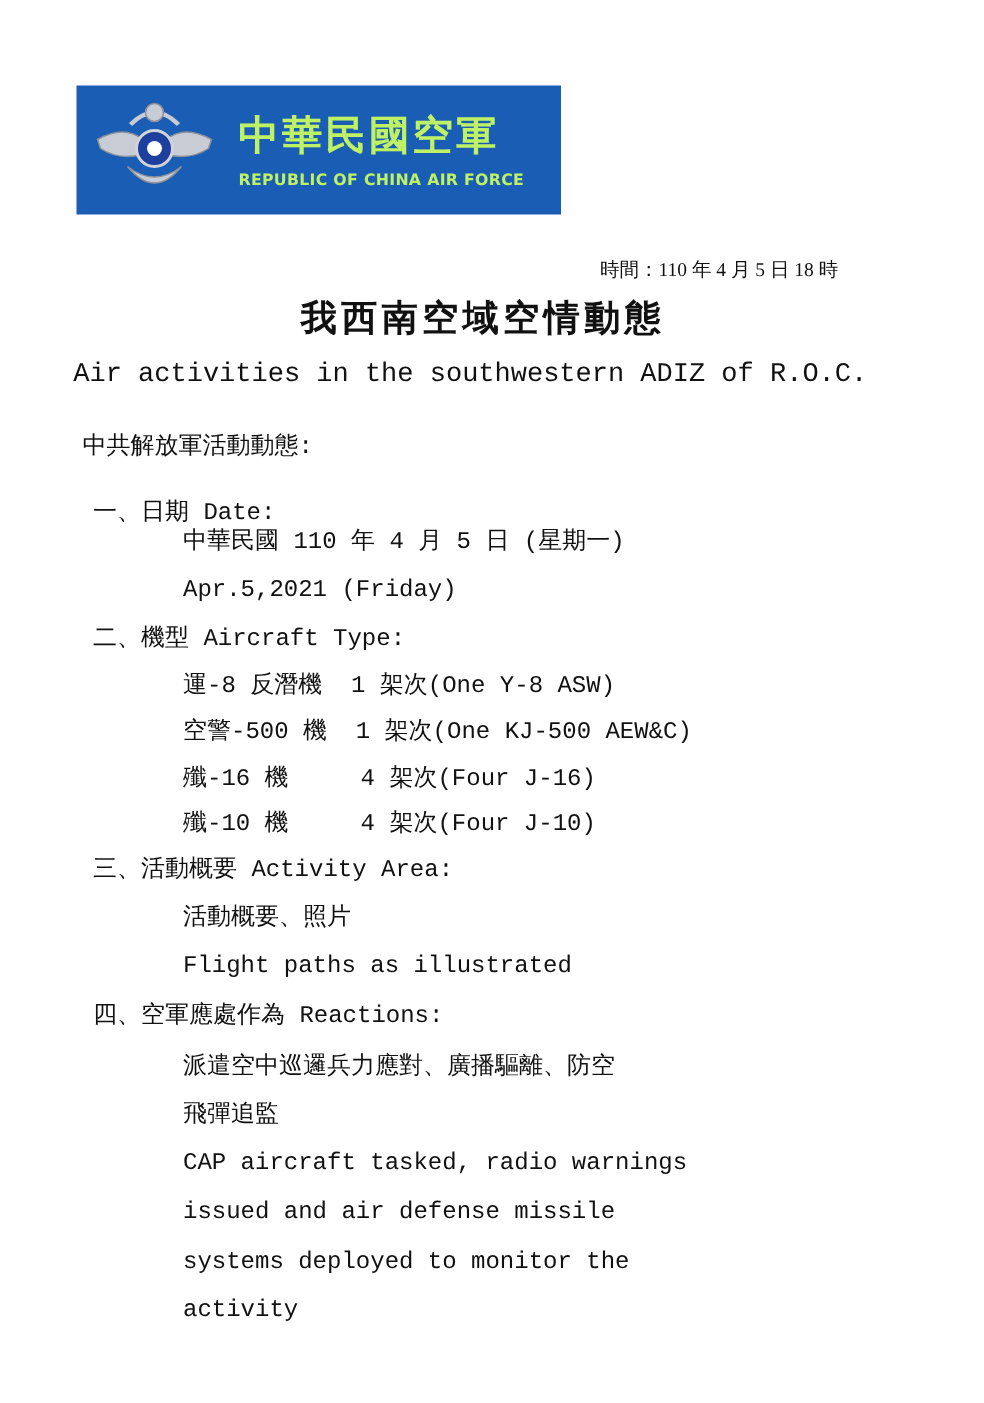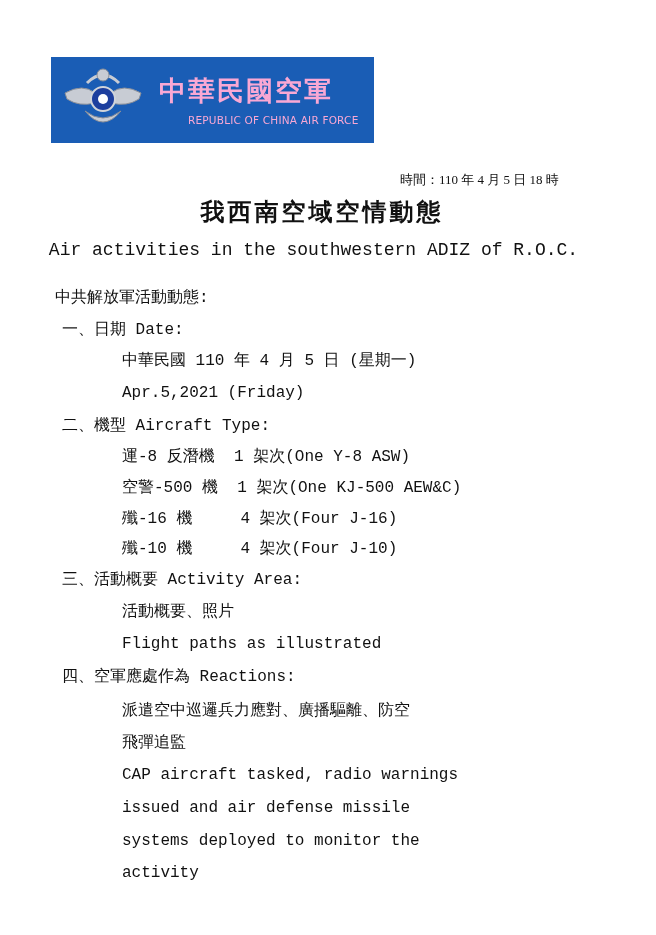--- a/index.html
+++ b/index.html
@@ -7,23 +7,23 @@
     width: 656px; height: 935px; background: #ffffff; position: relative;
     overflow: hidden; color: #111;
     font-family: "DejaVu Serif", "Liberation Serif", serif;
   }
   .banner {
     position: absolute; left: 51px; top: 57px; width: 323px; height: 86px;
     background: #1a5db5; display: flex; align-items: center;
   }
   .emblem { width: 100px; height: 86px; position: relative; }
   .emblem svg { position: absolute; left: 12px; top: 6px; }
-  .banner-text { margin-left: 8px; color: #f9a8d4; font-family: "DejaVu Sans", "Liberation Sans", sans-serif; }
+  .banner-text { margin-left: 8px; color: #bef264; font-family: "DejaVu Sans", "Liberation Sans", sans-serif; }
   .banner-zh { font-size: 27px; font-weight: bold; letter-spacing: 2px; line-height: 34px; }
-  .banner-en { font-size: 10.5px; font-weight: normal; letter-spacing: 0.2px; margin-top: 6px; margin-left: 29px; }
+  .banner-en { font-size: 10.5px; font-weight: bold; letter-spacing: 0.2px; margin-top: 6px; }
   .timestamp {
     position: absolute; left: 400px; top: 150px; font-size: 13px; line-height: 19px;
     font-family: "Liberation Serif", "DejaVu Serif", serif;
     margin-top: 20px;
   }
   .title-zh {
     position: absolute; left: 0; width: 644px; top: 196px; text-align: center;
     font-size: 24px; font-weight: bold; letter-spacing: 3px;
   }
   .title-en {
@@ -61,21 +61,21 @@
 
 <div class="timestamp">
   <div>時間：110 年 4 月 5 日 18 時</div>
 </div>
 
 <div class="title-zh">我西南空域空情動態</div>
 <div class="title-en">Air activities in the southwestern ADIZ of R.O.C.</div>
 
 <div class="line l0" style="top:284px">中共解放軍活動動態:</div>
 
-<div class="line l1" style="top:316px">一、日期 Date:</div>
+<div class="line l1" style="top:328px">一、日期 Date:</div>
 <div class="line l2" style="top:347px">中華民國 110 年 4 月 5 日 (星期一)</div>
 <div class="line l2" style="top:379px">Apr.5,2021 (Friday)</div>
 
 <div class="line l1" style="top:412px">二、機型 Aircraft Type:</div>
 <div class="line l2" style="top:443px">運-8 反潛機  1 架次(One Y-8 ASW)</div>
 <div class="line l2" style="top:474px">空警-500 機  1 架次(One KJ-500 AEW&amp;C)</div>
 <div class="line l2" style="top:505px">殲-16 機     4 架次(Four J-16)</div>
 <div class="line l2" style="top:535px">殲-10 機     4 架次(Four J-10)</div>
 
 <div class="line l1" style="top:566px">三、活動概要 Activity Area:</div>

